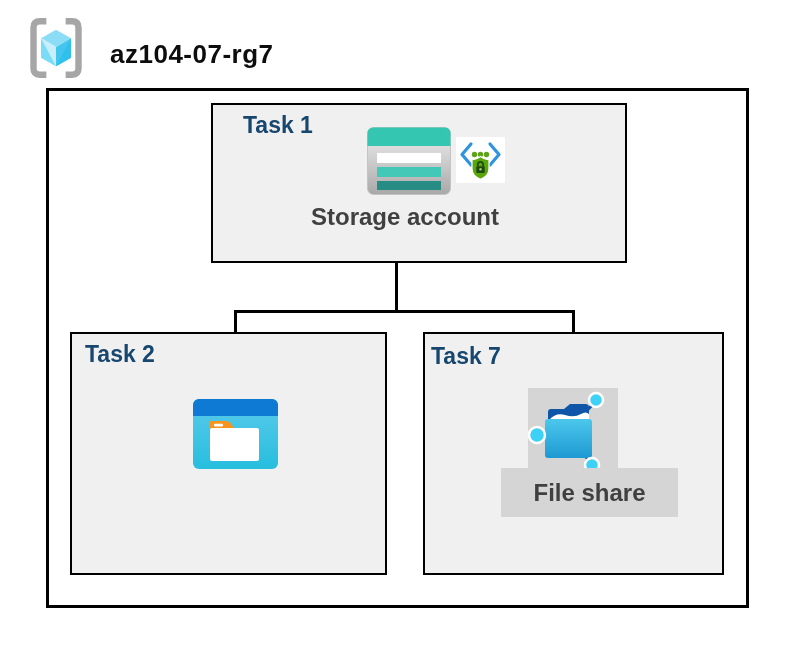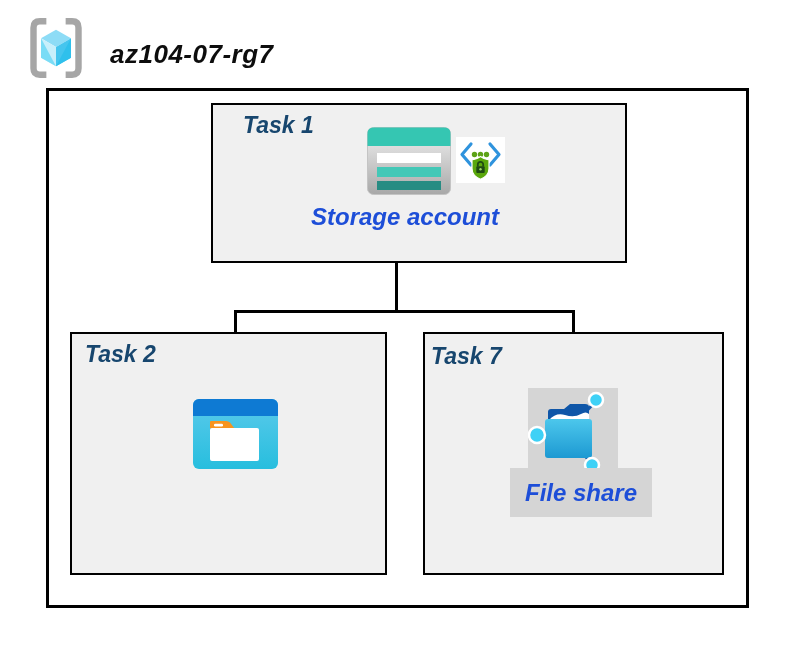--- a/index.html
+++ b/index.html
@@ -1,42 +1,42 @@
 <!DOCTYPE html>
 <html><head>
 <meta charset="utf-8">
 <style>
   html,body{margin:0;padding:0;background:#ffffff;}
   .canvas{
     position:relative;width:788px;height:647px;background:#ffffff;
-    font-family:"Liberation Sans",sans-serif;overflow:hidden;font-style:italic;
+    font-family:"Liberation Sans",sans-serif;overflow:hidden;
   }
   
   .rg-icon{position:absolute;left:28px;top:18px;}
   .rg-title{position:absolute;left:110px;top:39px;font-size:26px;font-weight:bold;color:#0d0d0d;letter-spacing:0.5px;}
   
   .outer-box{position:absolute;left:46px;top:88px;width:697px;height:514px;border:3px solid #000;background:#ffffff;}
   
   .task{position:absolute;background:#f0f0f0;border:2.5px solid #000;box-sizing:content-box;}
   .task1{left:199px;top:103px;width:412px;height:156px;margin-left:12px;}
   .task2{left:70px;top:332px;width:301px;height:239px;padding-left:12px;}
   .task3{left:423px;top:332px;width:297px;height:239px;}
   .task-label{position:absolute;font-size:23px;font-weight:bold;color:#17466e;white-space:nowrap;}
   .task1 .task-label{left:30px;top:7px;}
   .task2 .task-label{left:13px;top:7px;}
   .task3 .task-label{left:6px;top:9px;}
-  .resource-label{position:absolute;font-size:24px;font-weight:bold;color:#1d4ed8;text-align:center;white-space:nowrap;}
+  .resource-label{position:absolute;font-size:24px;font-weight:bold;color:#404040;text-align:center;white-space:nowrap;}
   .task1 .resource-label{left:0;width:384px;top:98px;}
   .task2 .resource-label{left:12px;width:301px;top:149px;}
   
   .storage-icon{position:absolute;left:154px;top:22px;}
   .sas-icon{position:absolute;left:243px;top:32px;}
   .blob-icon{position:absolute;left:121px;top:65px;}
   .fs-icon-bg{position:absolute;left:103px;top:54px;width:90px;height:87px;background:#d5d5d5;}
-  .fs-label-band{position:absolute;left:85px;top:134px;width:142px;height:49px;background:#d5d5d5;}
+  .fs-label-band{position:absolute;left:76px;top:134px;width:177px;height:49px;background:#d5d5d5;}
   .fs-label-band .resource-label{position:static;display:block;line-height:49px;width:100%;}
   
   .line{position:absolute;background:#000;}
   .c-v1{left:395px;top:262px;width:3px;height:50px;}
   .c-h {left:234px;top:310px;width:341px;height:3px;}
   .c-v2{left:234px;top:310px;width:3px;height:92px;}
   .c-v3{left:572px;top:310px;width:3px;height:80px;}
 </style>
 </head>
 <body>

